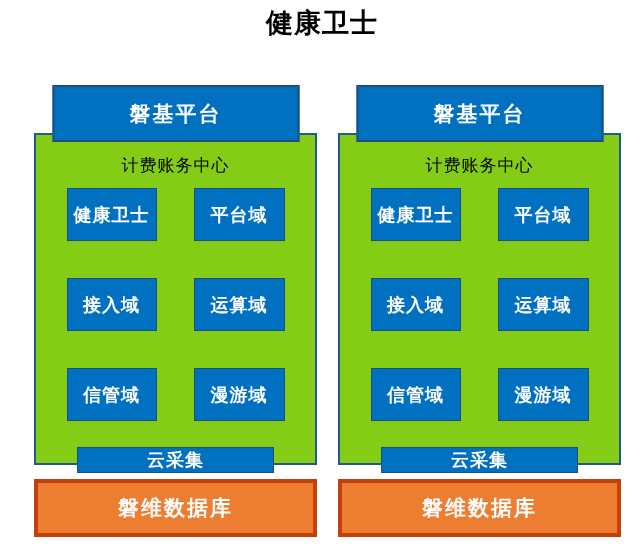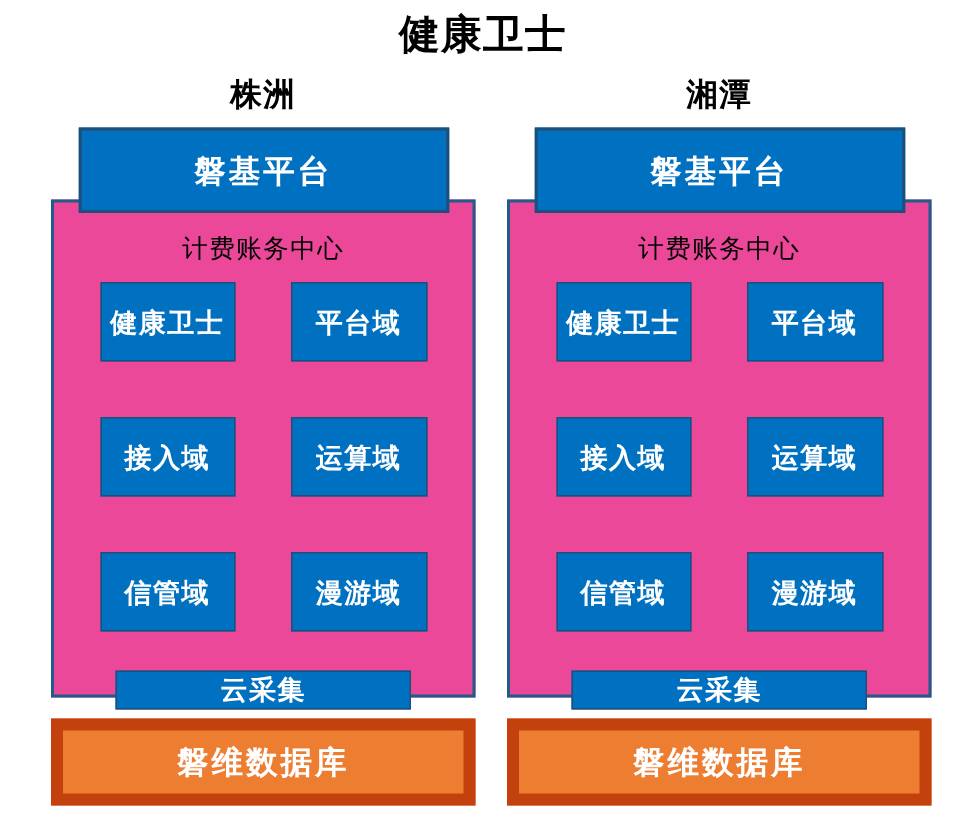--- a/index.html
+++ b/index.html
@@ -66,21 +66,21 @@
     font-weight: bold;
     letter-spacing: 2px;
   }
   .panel {
     position: absolute;
     top: 133px;
     left: 0;
     width: 283px;
     height: 332px;
     box-sizing: border-box;
-    background: #ec4899;
+    background: #84cc16;
     border: 2px solid #1F5C8B;
     z-index: 1;
     display: flex;
     flex-direction: column;
     align-items: center;
     padding-top: 20px;
   }
   .panel-label {
     font-size: 17px;
     line-height: 22px;
@@ -113,57 +113,55 @@
     margin-top: 26px;
   }
   .db {
     position: absolute;
     top: 479px;
     left: 0;
     width: 283px;
     height: 58px;
     box-sizing: border-box;
     background: #ED7D31;
-    border: 8px solid #c2410c;
+    border: 4px solid #c2410c;
     display: flex;
     align-items: center;
     justify-content: center;
     color: #ffffff;
     font-size: 21px;
     font-weight: bold;
     letter-spacing: 2px;
   }
 </style>
 </head>
 <body>
 
 <div class="page">
 
   <h1 class="title">健康卫士</h1>
 
   <section class="site site-left">
-    <h2 class="city">株洲</h2>
     <div class="platform">磐基平台</div>
     <div class="panel">
       <div class="panel-label">计费账务中心</div>
       <div class="grid">
         <div class="node">健康卫士</div>
         <div class="node">平台域</div>
         <div class="node">接入域</div>
         <div class="node">运算域</div>
         <div class="node">信管域</div>
         <div class="node">漫游域</div>
       </div>
       <div class="node node-wide">云采集</div>
     </div>
     <div class="db">磐维数据库</div>
   </section>
 
   <section class="site site-right">
-    <h2 class="city">湘潭</h2>
     <div class="platform">磐基平台</div>
     <div class="panel">
       <div class="panel-label">计费账务中心</div>
       <div class="grid">
         <div class="node">健康卫士</div>
         <div class="node">平台域</div>
         <div class="node">接入域</div>
         <div class="node">运算域</div>
         <div class="node">信管域</div>
         <div class="node">漫游域</div>

